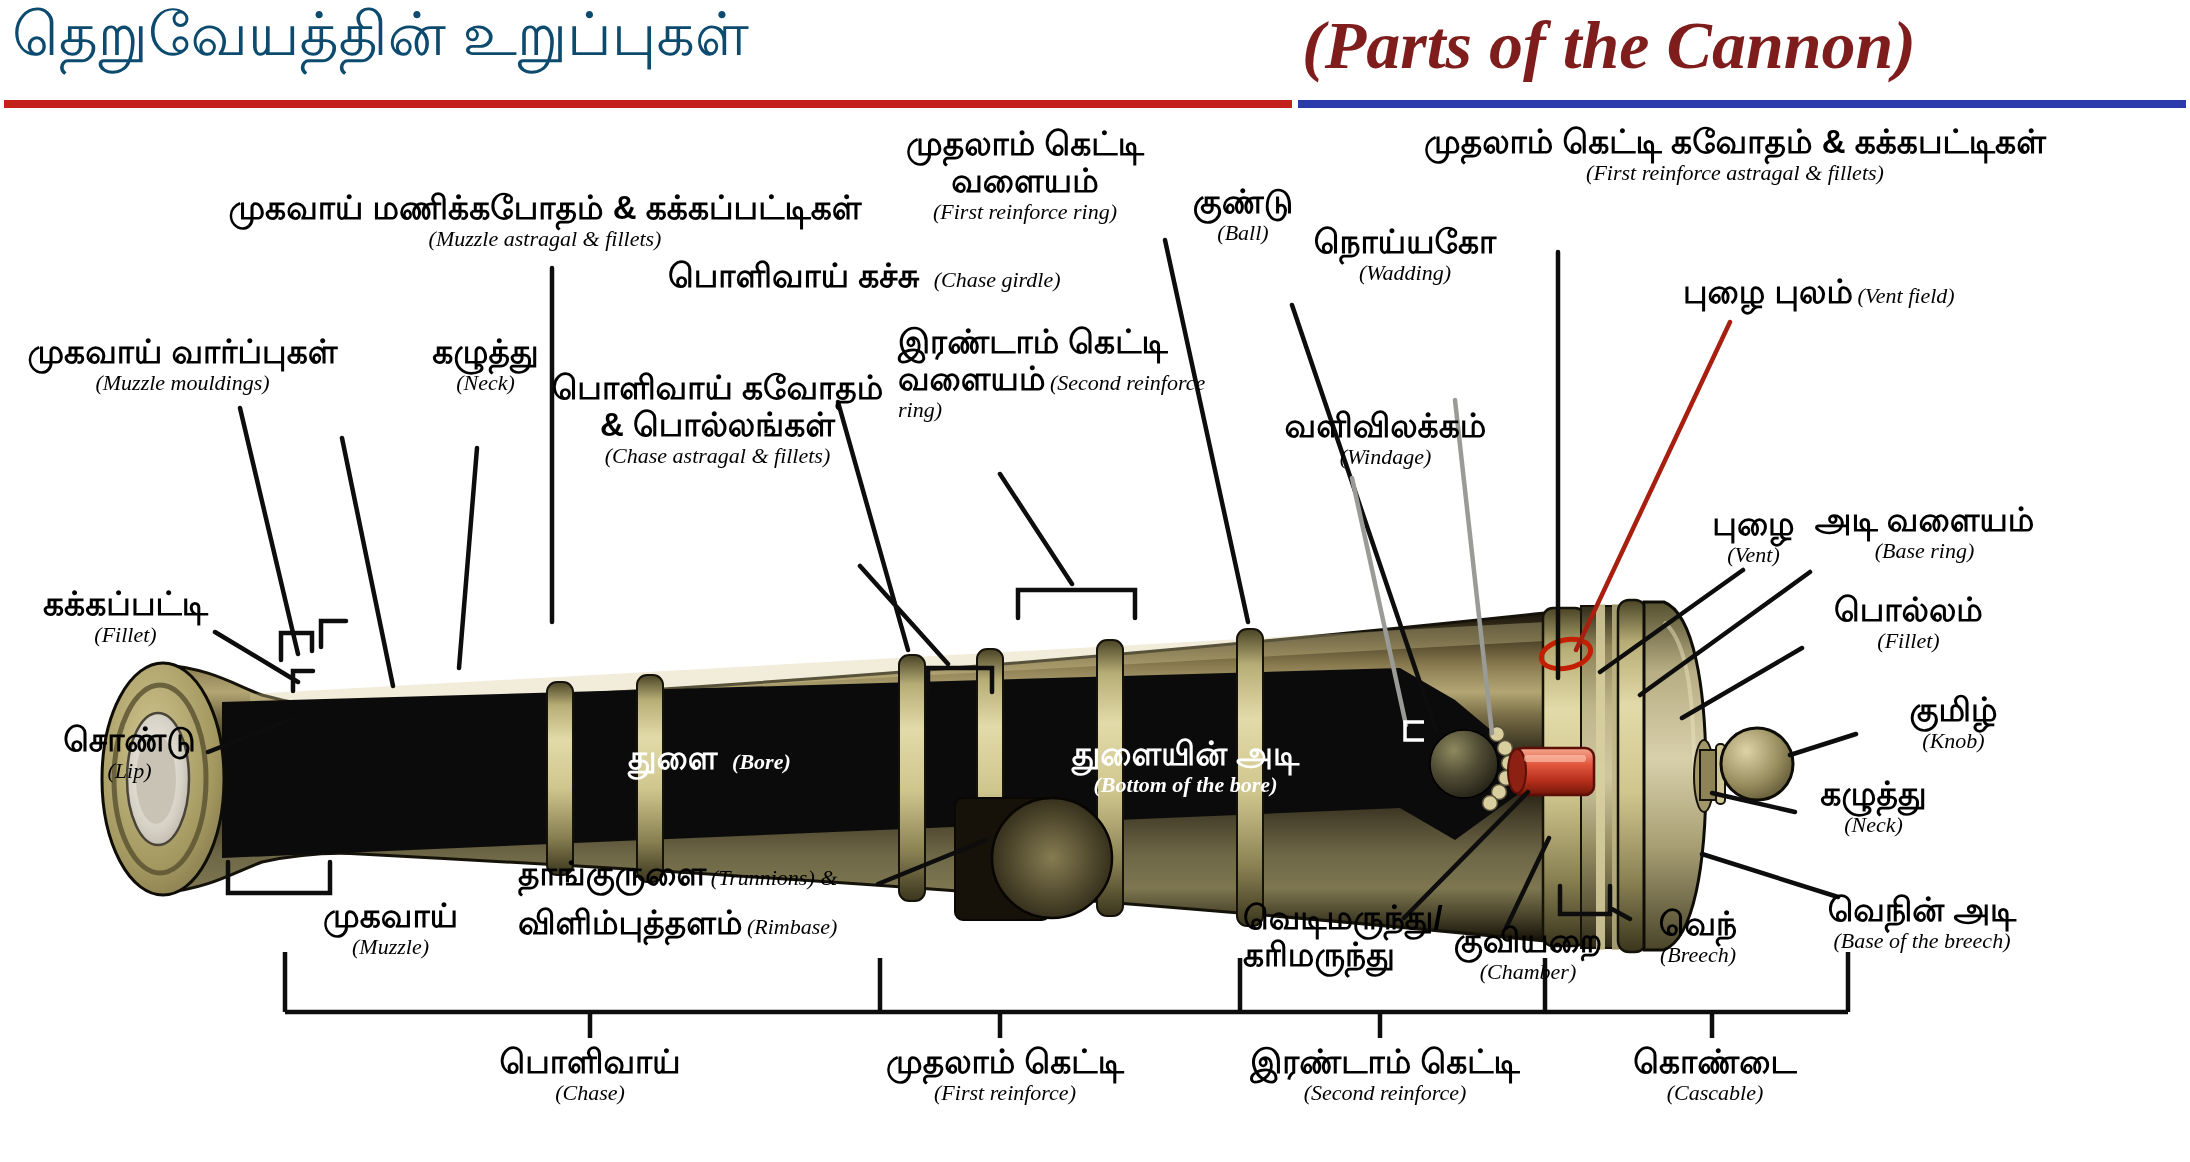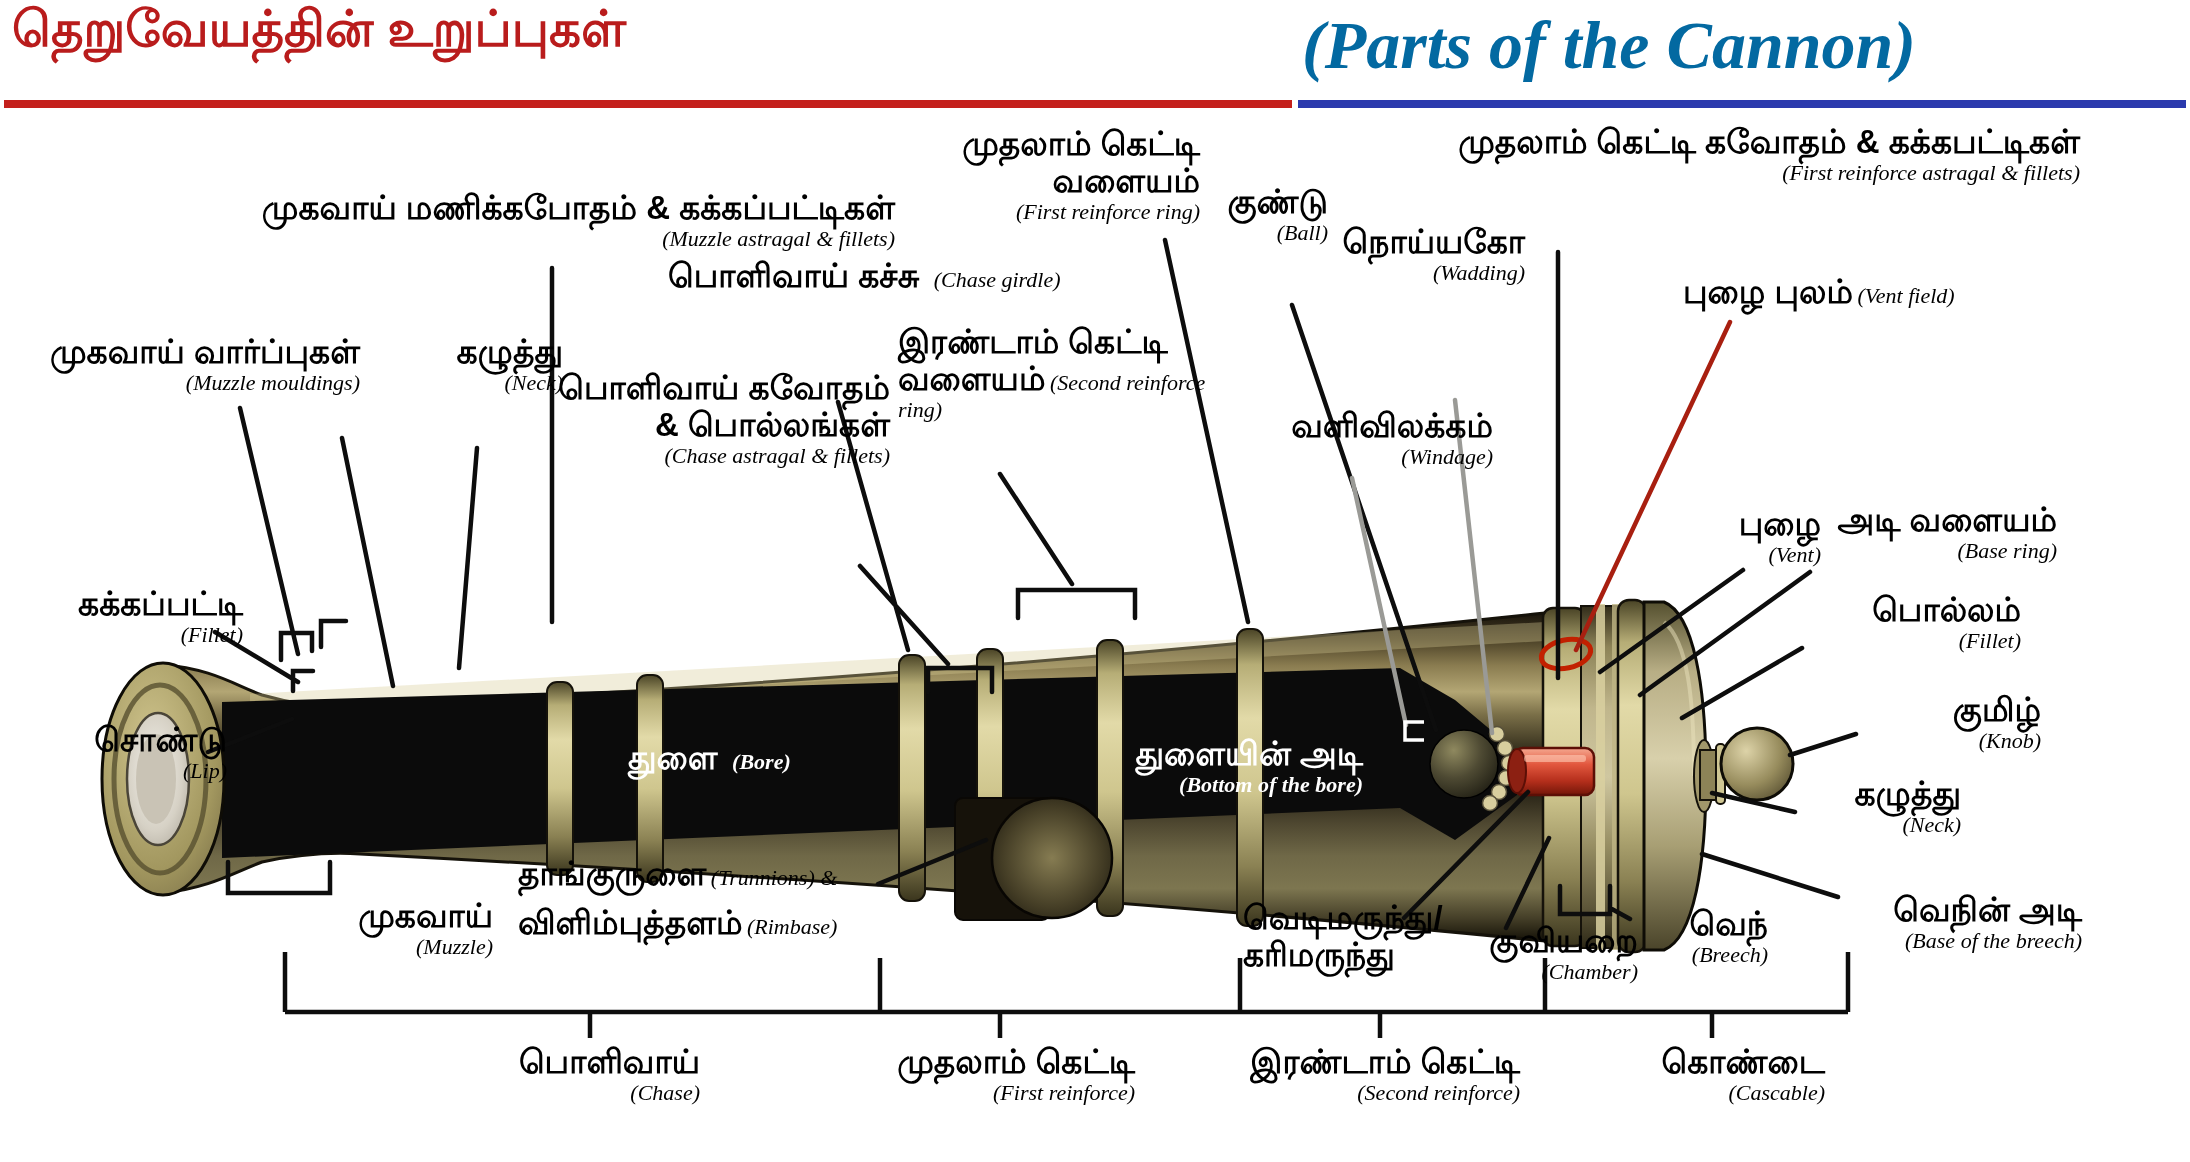--- a/index.html
+++ b/index.html
@@ -1,30 +1,30 @@
 <!DOCTYPE html>
 <html><head>
 <meta charset="utf-8">
 <style>
   html,body{margin:0;padding:0;background:#fff;}
   #stage{position:relative;width:2190px;height:1162px;background:#fff;overflow:hidden;
          font-family:"Liberation Sans",sans-serif;}
   #stage svg{position:absolute;left:0;top:0;}
 
-  .title-ta{position:absolute;left:12px;top:0px;color:#b91c1c;
-            font-family:"Liberation Sans",sans-serif;font-weight:700;font-size:50px;
+  .title-ta{position:absolute;left:12px;top:0px;color:#0c4a6e;
+            font-family:"Liberation Sans",sans-serif;font-weight:400;font-size:60px;
             white-space:nowrap;}
-  .title-en{position:absolute;left:1302px;top:6px;color:#0369a1;
+  .title-en{position:absolute;left:1302px;top:6px;color:#7f1d1d;
             font-family:"Liberation Serif",serif;font-weight:700;font-style:italic;
             font-size:68px;white-space:nowrap;}
   .rule{position:absolute;top:100px;height:8px;}
   .rule.red{left:4px;width:1288px;background:#c4201c;}
   .rule.blue{left:1298px;width:888px;background:#2b3aad;}
 
-  .lbl{position:absolute;text-align:right;color:#000;}
+  .lbl{position:absolute;text-align:center;color:#000;}
   .lbl .ta{display:block;font-family:"Liberation Sans",sans-serif;font-weight:700;
            font-size:33px;line-height:1.12;}
   .lbl .en{display:block;font-family:"Liberation Serif",serif;font-style:italic;
            font-weight:400;font-size:22px;line-height:1.1;}
   .lbl.left{text-align:left;}
   .lbl.flow .ta,.lbl.flow .en{display:inline;}
   .lbl.gap .en{margin-left:10px;}
   .lbl.white{color:#fff;}
   .lbl.white .en{font-weight:700;}
   .lbl .row{display:block;margin-bottom:12px;}

